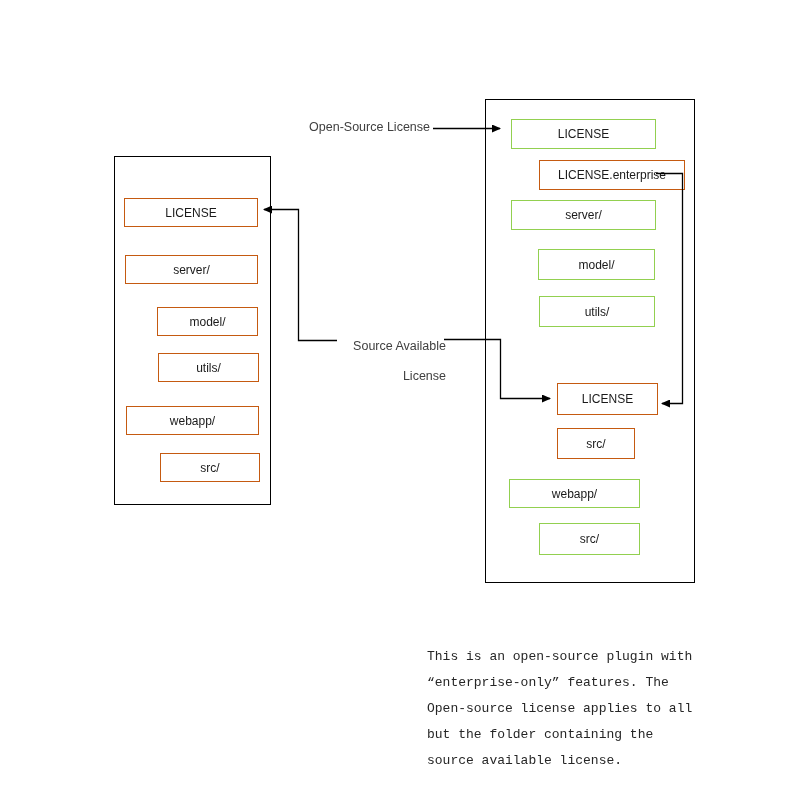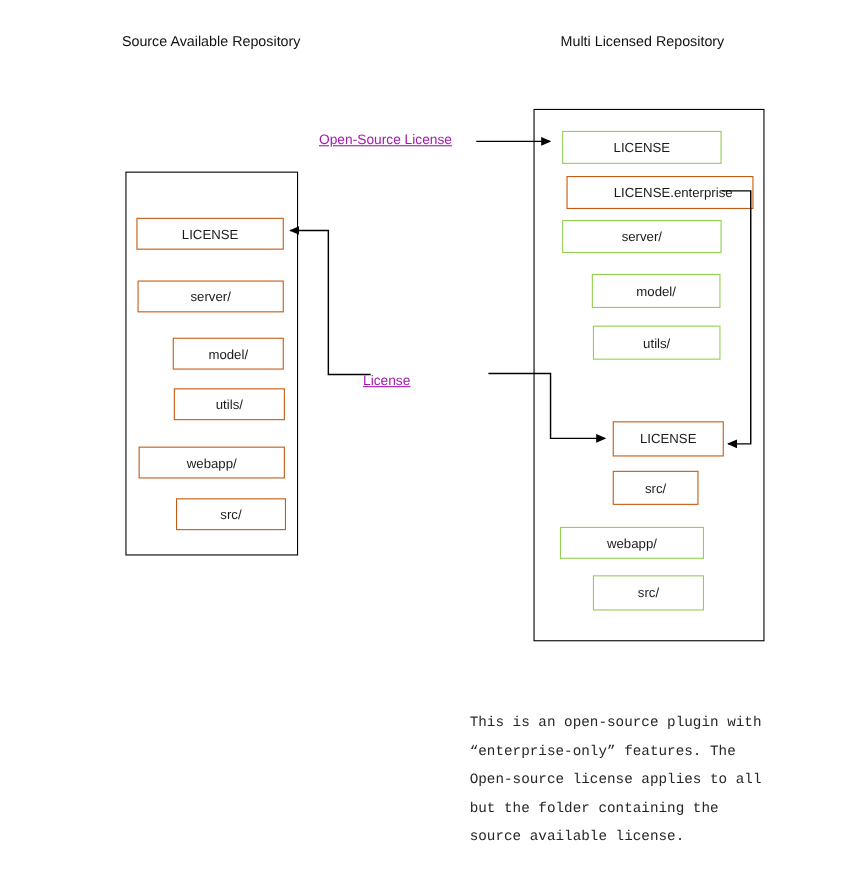--- a/index.html
+++ b/index.html
@@ -31,66 +31,64 @@
     justify-content: center;
     font-size: 12px;
     background: #ffffff;
     white-space: nowrap;
   }
   .fbox.orange { border: 1.6px solid #c55a11; }
   .fbox.green  { border: 1.6px solid #92d050; }
   .connector-label {
     position: absolute;
     font-size: 12.5px;
-    text-align: left;
-    color: #a21caf;
+    text-align: right;
+    color: #404040;
     white-space: nowrap;
-    text-decoration: underline;
   }
   .note {
     position: absolute;
     font-family: "Liberation Mono", "DejaVu Sans Mono", monospace;
     font-size: 13px;
     line-height: 26px;
     color: #262626;
     white-space: pre-line;
   }
   svg.connectors { position: absolute; left: 0; top: 0; }
 </style>
 </head>
 <body>
 
 <div class="canvas">
 
-  <div class="abs repo-title" style="left:67px; top:30px; width:250px;">Source Available Repository</div>
-  <div class="abs repo-title" style="left:459px; top:30px; width:250px;">Multi Licensed Repository</div>
 
   <div class="outer-box" style="left:114px; top:156px; width:155px; height:347px;"></div>
 
   <div class="fbox orange" style="left:124px; top:198px; width:132px; height:27px;">LICENSE</div>
   <div class="fbox orange" style="left:125px; top:255px; width:131px; height:27px;">server/</div>
   <div class="fbox orange" style="left:157px; top:307px; width:99px; height:27px;">model/</div>
   <div class="fbox orange" style="left:158px; top:353px; width:99px; height:27px;">utils/</div>
   <div class="fbox orange" style="left:126px; top:406px; width:131px; height:27px;">webapp/</div>
   <div class="fbox orange" style="left:160px; top:453px; width:98px; height:27px;">src/</div>
 
   <div class="outer-box" style="left:485px; top:99px; width:208px; height:482px;"></div>
 
   <div class="fbox green" style="left:511px; top:119px; width:143px; height:28px;">LICENSE</div>
-  <div class="fbox orange" style="left:515px; top:160px; width:144px; height:28px;padding-left:24px;">LICENSE.enterprise</div>
+  <div class="fbox orange" style="left:539px; top:160px; width:144px; height:28px;">LICENSE.enterprise</div>
   <div class="fbox green" style="left:511px; top:200px; width:143px; height:28px;">server/</div>
   <div class="fbox green" style="left:538px; top:249px; width:115px; height:29px;">model/</div>
   <div class="fbox green" style="left:539px; top:296px; width:114px; height:29px;">utils/</div>
   <div class="fbox orange" style="left:557px; top:383px; width:99px; height:30px;">LICENSE</div>
   <div class="fbox orange" style="left:557px; top:428px; width:76px; height:29px;">src/</div>
   <div class="fbox green" style="left:509px; top:479px; width:129px; height:27px;">webapp/</div>
   <div class="fbox green" style="left:539px; top:523px; width:99px; height:30px;">src/</div>
 
   <div class="connector-label" style="left:290px; top:120px; width:140px;">Open-Source License</div>
   <div class="connector-label" style="left:330px; top:331px; width:116px; line-height:30px;">
+    <div>Source Available</div>
     <div>License</div>
   </div>
 
   <svg class="connectors" width="788" height="801" viewBox="0 0 788 801">
     <defs>
       <marker id="arrow" markerUnits="userSpaceOnUse" markerWidth="9" markerHeight="8" refX="8" refY="4" orient="auto">
         <path d="M0,0 L9,4 L0,8 Z" fill="#000000"></path>
       </marker>
     </defs>
     <path d="M433,128.5 L500,128.5" fill="none" stroke="#000000" stroke-width="1.3" marker-end="url(#arrow)"></path>

